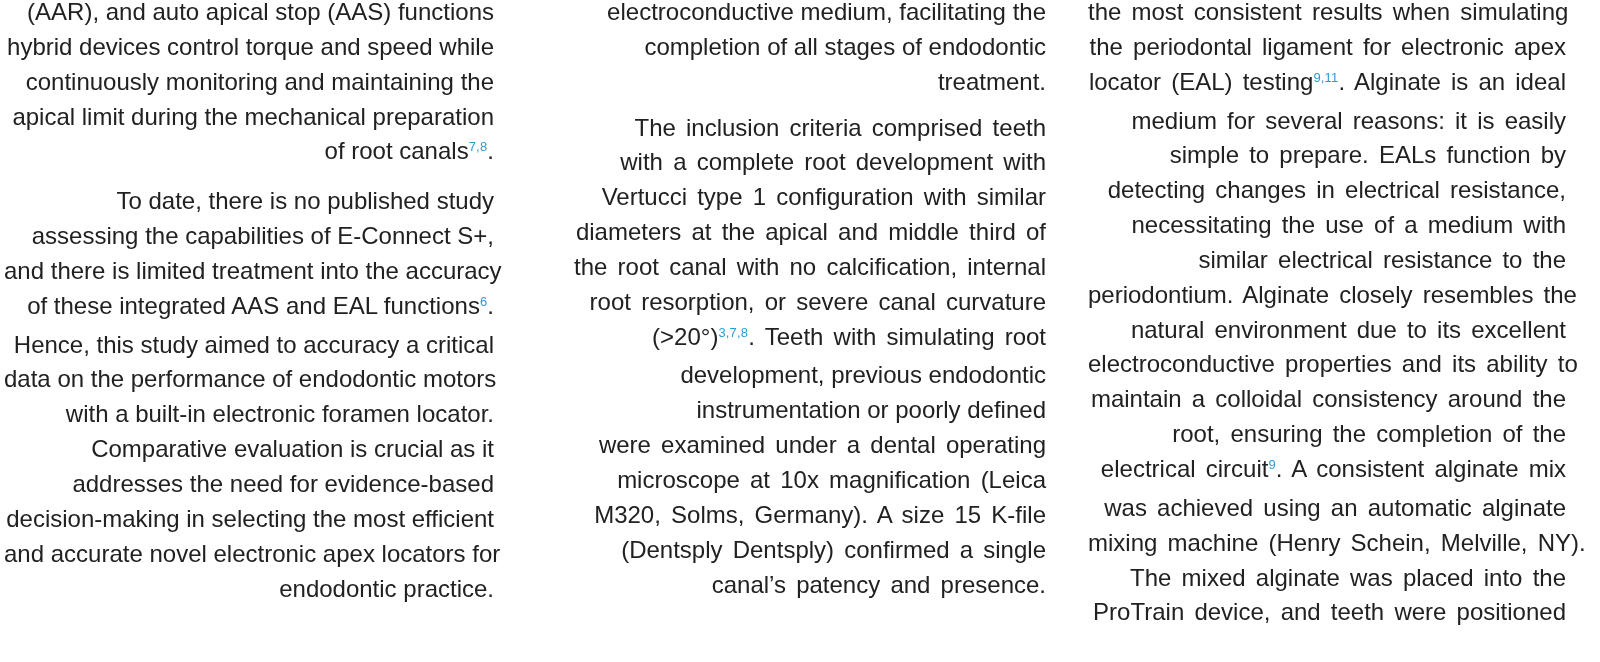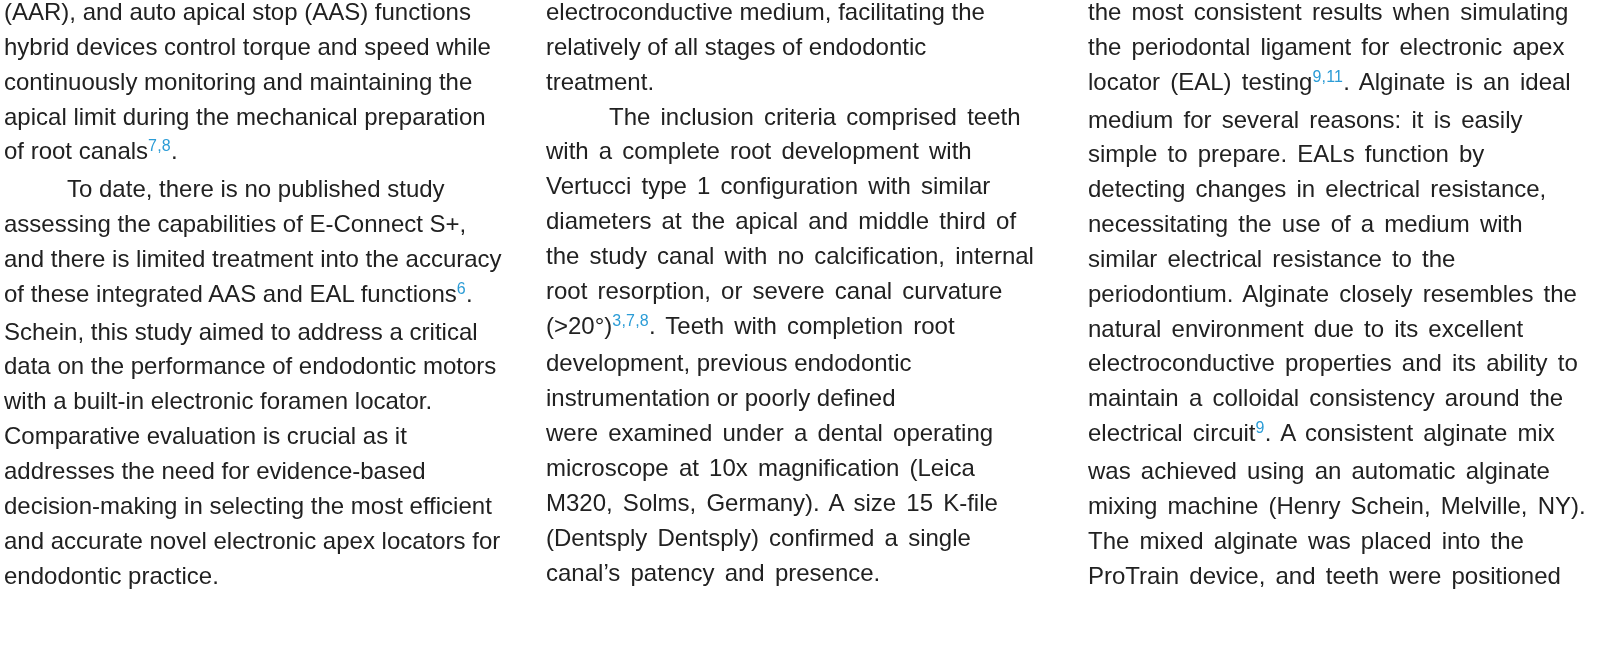--- a/index.html
+++ b/index.html
@@ -9,76 +9,77 @@
   }
   .page {
     position: relative;
     width: 1600px;
     height: 662px;
     overflow: hidden;
     background: var(--bg, #ffffff);
     font-family: "Liberation Sans", "DejaVu Sans", sans-serif;
     font-size: 24px;
     color: var(--ink, #212121);
+    text-align: right;
   }
   .col {
     position: absolute;
     top: -5px;
     line-height: 34.84px;
   }
   .col1 { left: 4px;    width: 490px; }
   .col2 { left: 546px;  width: 500px; }
   .col3 { left: 1088px; width: 478px; }
   .ln {
     white-space: nowrap;
   }
-  .ln.indent { padding-left: 63px; }
+  .ln.indent { padding-left: 63px; margin-top: 11px; }
   .ln.wide   { word-spacing: 3.5px; }
   .cite {
     color: var(--cite, #2b9cd6);
-    font-size: 16px;
+    font-size: 13px;
     position: relative;
     top: -8px;
     letter-spacing: 0.2px;
   }
 </style>
 </head>
 <body>
 
 <div class="page">
   <div class="col col1">
       <div class="ln"><span>(AAR), and auto apical stop (AAS) functions</span></div>
       <div class="ln"><span>hybrid devices control torque and speed while</span></div>
       <div class="ln"><span>continuously monitoring and maintaining the</span></div>
       <div class="ln"><span>apical limit during the mechanical preparation</span></div>
       <div class="ln"><span>of root canals</span><span class="cite">7,8</span><span>.</span></div>
       <div class="ln indent"><span>To date, there is no published study</span></div>
       <div class="ln"><span>assessing the capabilities of E-Connect S+,</span></div>
       <div class="ln"><span>and there is limited treatment into the accuracy</span></div>
       <div class="ln"><span>of these integrated AAS and EAL functions</span><span class="cite">6</span><span>.</span></div>
-      <div class="ln"><span>Schein, this study aimed to address a critical</span></div>
+      <div class="ln"><span>Hence, this study aimed to accuracy a critical</span></div>
       <div class="ln"><span>data on the performance of endodontic motors</span></div>
       <div class="ln"><span>with a built-in electronic foramen locator.</span></div>
       <div class="ln"><span>Comparative evaluation is crucial as it</span></div>
       <div class="ln"><span>addresses the need for evidence-based</span></div>
       <div class="ln"><span>decision-making in selecting the most efficient</span></div>
       <div class="ln"><span>and accurate novel electronic apex locators for</span></div>
       <div class="ln"><span>endodontic practice.</span></div>
     </div>
   <div class="col col2">
       <div class="ln"><span>electroconductive medium, facilitating the</span></div>
-      <div class="ln"><span>relatively of all stages of endodontic</span></div>
+      <div class="ln"><span>completion of all stages of endodontic</span></div>
       <div class="ln"><span>treatment.</span></div>
       <div class="ln indent wide"><span>The inclusion criteria comprised teeth</span></div>
       <div class="ln wide"><span>with a complete root development with</span></div>
       <div class="ln wide"><span>Vertucci type 1 configuration with similar</span></div>
       <div class="ln wide"><span>diameters at the apical and middle third of</span></div>
-      <div class="ln wide"><span>the study canal with no calcification, internal</span></div>
+      <div class="ln wide"><span>the root canal with no calcification, internal</span></div>
       <div class="ln wide"><span>root resorption, or severe canal curvature</span></div>
-      <div class="ln wide"><span>(&gt;20°)</span><span class="cite">3,7,8</span><span>. Teeth with completion root</span></div>
+      <div class="ln wide"><span>(&gt;20°)</span><span class="cite">3,7,8</span><span>. Teeth with simulating root</span></div>
       <div class="ln"><span>development, previous endodontic</span></div>
       <div class="ln"><span>instrumentation or poorly defined</span></div>
       <div class="ln wide"><span>were examined under a dental operating</span></div>
       <div class="ln wide"><span>microscope at 10x magnification (Leica</span></div>
       <div class="ln wide"><span>M320, Solms, Germany). A size 15 K-file</span></div>
       <div class="ln wide"><span>(Dentsply Dentsply) confirmed a single</span></div>
       <div class="ln wide"><span>canal’s patency and presence.</span></div>
     </div>
   <div class="col col3">
       <div class="ln wide"><span>the most consistent results when simulating</span></div>
@@ -86,19 +87,20 @@
       <div class="ln wide"><span>locator (EAL) testing</span><span class="cite">9,11</span><span>. Alginate is an ideal</span></div>
       <div class="ln wide"><span>medium for several reasons: it is easily</span></div>
       <div class="ln wide"><span>simple to prepare. EALs function by</span></div>
       <div class="ln wide"><span>detecting changes in electrical resistance,</span></div>
       <div class="ln wide"><span>necessitating the use of a medium with</span></div>
       <div class="ln wide"><span>similar electrical resistance to the</span></div>
       <div class="ln wide"><span>periodontium. Alginate closely resembles the</span></div>
       <div class="ln wide"><span>natural environment due to its excellent</span></div>
       <div class="ln wide"><span>electroconductive properties and its ability to</span></div>
       <div class="ln wide"><span>maintain a colloidal consistency around the</span></div>
+      <div class="ln wide"><span>root, ensuring the completion of the</span></div>
       <div class="ln wide"><span>electrical circuit</span><span class="cite">9</span><span>. A consistent alginate mix</span></div>
       <div class="ln wide"><span>was achieved using an automatic alginate</span></div>
       <div class="ln wide"><span>mixing machine (Henry Schein, Melville, NY).</span></div>
       <div class="ln wide"><span>The mixed alginate was placed into the</span></div>
       <div class="ln wide"><span>ProTrain device, and teeth were positioned</span></div>
     </div>
 </div>
 
 </body></html>

